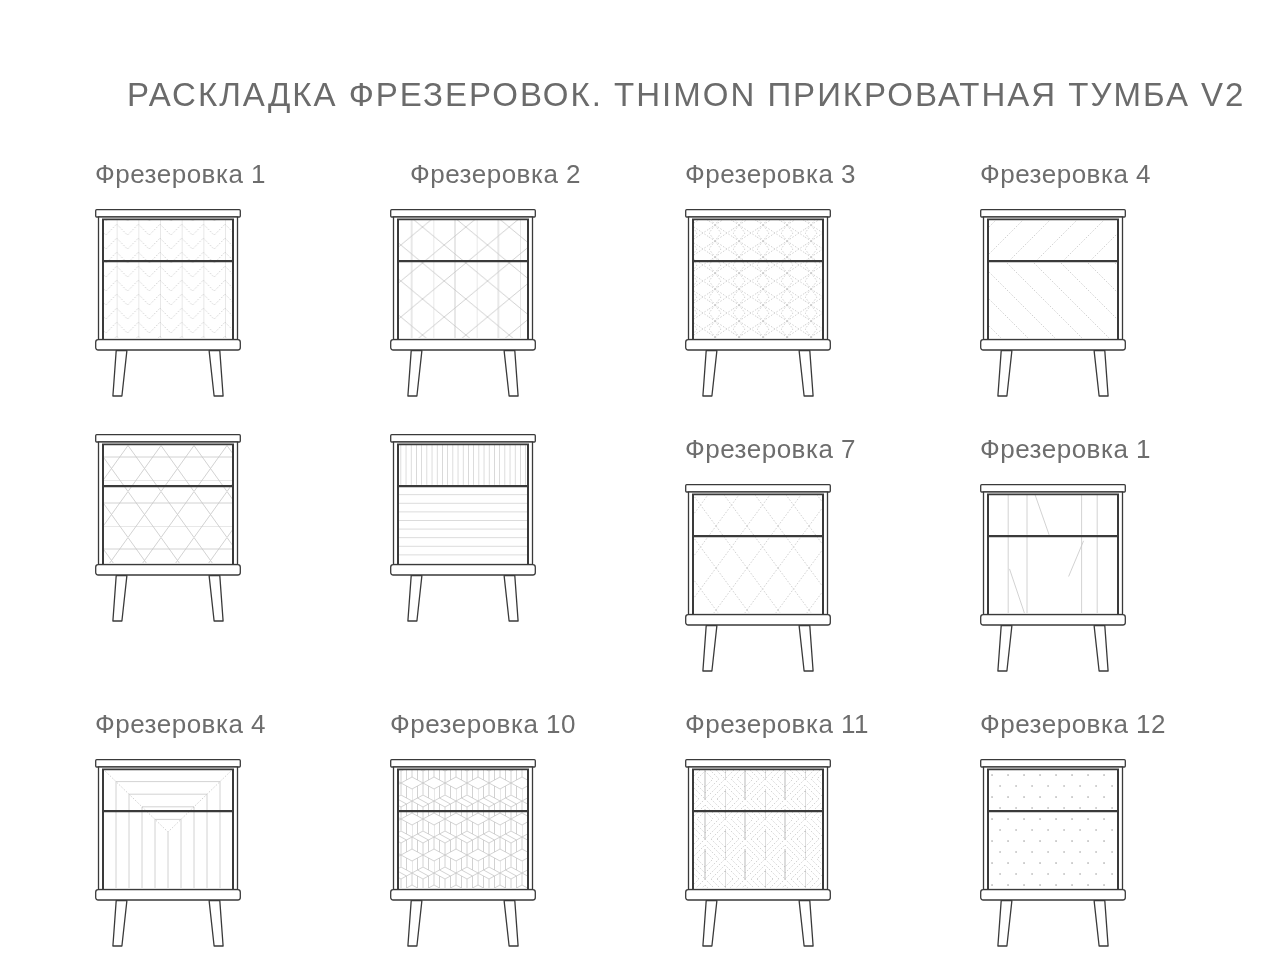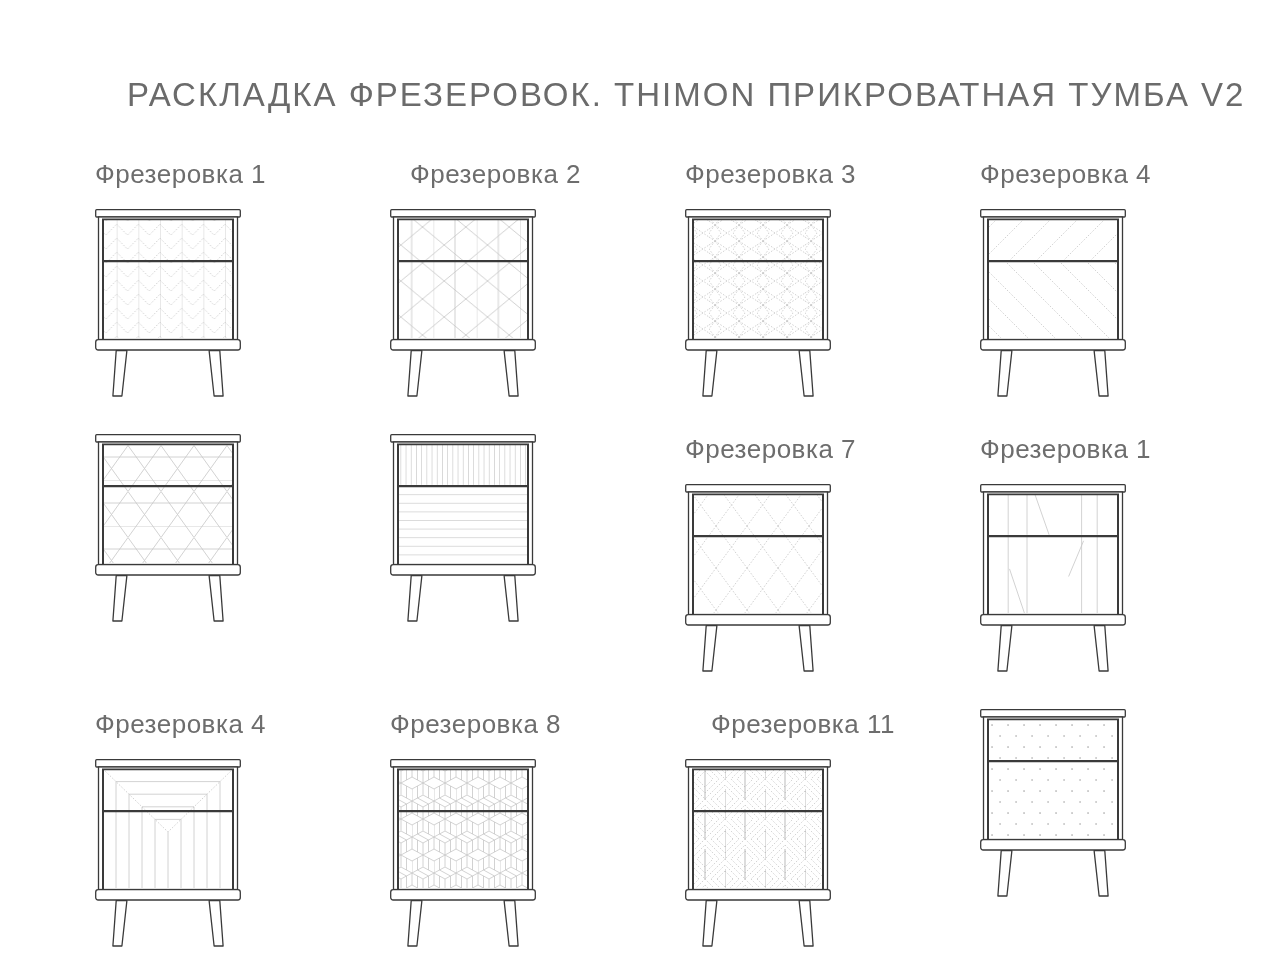--- a/index.html
+++ b/index.html
@@ -264,21 +264,21 @@
   <path d="M138,10 V130.5" stroke="#3a3a3a" stroke-width="2"></path>
   <path d="M7,10.4 H139" stroke="#3a3a3a" stroke-width="1.8"></path>
   <path d="M7,52.2 H139" stroke="#3a3a3a" stroke-width="2.2"></path>
   <rect x="0.7" y="130.7" width="144.6" height="10.3" rx="2.5" fill="#fff" stroke="#3a3a3a" stroke-width="1.3"></rect>
   <path d="M21.2,141.6 L31.9,141.6 L26.9,187 L17.9,187 Z" fill="#fff" stroke="#3a3a3a" stroke-width="1.3" stroke-linejoin="round"></path>
   <path d="M114.1,141.6 L124.8,141.6 L128.1,187 L119.1,187 Z" fill="#fff" stroke="#3a3a3a" stroke-width="1.3" stroke-linejoin="round"></path>
 </svg>
         </div>
   </figure>
       <figure class="cell">
-    <figcaption class="lbl" style="color: rgb(109, 109, 109);">Фрезеровка 8</figcaption>
+    <figcaption class="lbl" style="color: rgb(109, 109, 109);">Фрезеровка 10</figcaption>
     <div class="draw">
           <svg viewBox="0 0 146 188" width="146" height="188">
   <defs>
               <pattern id="pat-9-a" width="22" height="36" patternUnits="userSpaceOnUse">
                 <path d="M11,0 L22,6" fill="none" stroke="#c6c6c6" stroke-width="0.8"></path>
                 <path d="M22,6 V18" fill="none" stroke="#c6c6c6" stroke-width="0.8"></path>
                 <path d="M22,18 L11,24" fill="none" stroke="#c6c6c6" stroke-width="0.8"></path>
                 <path d="M11,24 L0,18" fill="none" stroke="#c6c6c6" stroke-width="0.8"></path>
                 <path d="M0,18 V6" fill="none" stroke="#c6c6c6" stroke-width="0.8"></path>
                 <path d="M0,6 L11,0" fill="none" stroke="#c6c6c6" stroke-width="0.8"></path>
@@ -306,21 +306,21 @@
   <path d="M138,10 V130.5" stroke="#3a3a3a" stroke-width="2"></path>
   <path d="M7,10.4 H139" stroke="#3a3a3a" stroke-width="1.8"></path>
   <path d="M7,52.2 H139" stroke="#3a3a3a" stroke-width="2.2"></path>
   <rect x="0.7" y="130.7" width="144.6" height="10.3" rx="2.5" fill="#fff" stroke="#3a3a3a" stroke-width="1.3"></rect>
   <path d="M21.2,141.6 L31.9,141.6 L26.9,187 L17.9,187 Z" fill="#fff" stroke="#3a3a3a" stroke-width="1.3" stroke-linejoin="round"></path>
   <path d="M114.1,141.6 L124.8,141.6 L128.1,187 L119.1,187 Z" fill="#fff" stroke="#3a3a3a" stroke-width="1.3" stroke-linejoin="round"></path>
 </svg>
         </div>
   </figure>
       <figure class="cell">
-    <figcaption class="lbl" style="color: rgb(109, 109, 109); text-align: right;">Фрезеровка 11</figcaption>
+    <figcaption class="lbl" style="color: rgb(109, 109, 109);">Фрезеровка 11</figcaption>
     <div class="draw">
           <svg viewBox="0 0 146 188" width="146" height="188">
   <defs>
               <pattern id="pat-10-a" width="40" height="40" patternUnits="userSpaceOnUse">
                 <path d="M20,0 L40,20 L20,40 L0,20 Z" fill="none" stroke="#c6c6c6" stroke-width="0.8" stroke-dasharray="1.6 1.6"></path>
                 <path d="M20,6 L34,20 L20,34 L6,20 Z" fill="none" stroke="#c6c6c6" stroke-width="0.8" stroke-dasharray="1.6 1.6"></path>
                 <path d="M20,12 L28,20 L20,28 L12,20 Z" fill="none" stroke="#c6c6c6" stroke-width="0.8" stroke-dasharray="1.6 1.6"></path>
                 <path d="M0,14 L14,0" fill="none" stroke="#c6c6c6" stroke-width="0.8" stroke-dasharray="1.6 1.6"></path>
                 <path d="M26,0 L40,14" fill="none" stroke="#c6c6c6" stroke-width="0.8" stroke-dasharray="1.6 1.6"></path>
                 <path d="M40,26 L26,40" fill="none" stroke="#c6c6c6" stroke-width="0.8" stroke-dasharray="1.6 1.6"></path>
@@ -341,20 +341,21 @@
   <path d="M138,10 V130.5" stroke="#3a3a3a" stroke-width="2"></path>
   <path d="M7,10.4 H139" stroke="#3a3a3a" stroke-width="1.8"></path>
   <path d="M7,52.2 H139" stroke="#3a3a3a" stroke-width="2.2"></path>
   <rect x="0.7" y="130.7" width="144.6" height="10.3" rx="2.5" fill="#fff" stroke="#3a3a3a" stroke-width="1.3"></rect>
   <path d="M21.2,141.6 L31.9,141.6 L26.9,187 L17.9,187 Z" fill="#fff" stroke="#3a3a3a" stroke-width="1.3" stroke-linejoin="round"></path>
   <path d="M114.1,141.6 L124.8,141.6 L128.1,187 L119.1,187 Z" fill="#fff" stroke="#3a3a3a" stroke-width="1.3" stroke-linejoin="round"></path>
 </svg>
         </div>
   </figure>
       <figure class="cell">
+    <figcaption class="lbl" style="color: rgb(109, 109, 109);">Фрезеровка 12</figcaption>
     <div class="draw">
           <svg viewBox="0 0 146 188" width="146" height="188">
   <defs>
               <pattern id="pat-11-a" width="16" height="22" patternUnits="userSpaceOnUse">
                 <rect x="3.3" y="4.3" width="1.5" height="1.5" fill="#b0b0b0" transform="rotate(45 4.05 5.05)"></rect>
                 <rect x="11.3" y="15.3" width="1.5" height="1.5" fill="#b0b0b0"></rect>
               </pattern>
             </defs>
   <rect x="0.7" y="0.7" width="144.6" height="7.3" rx="1" fill="#fff" stroke="#3a3a3a" stroke-width="1.3"></rect>
   <rect x="3.5" y="8" width="139" height="122.5" fill="#fff" stroke="#3a3a3a" stroke-width="1.3"></rect>

